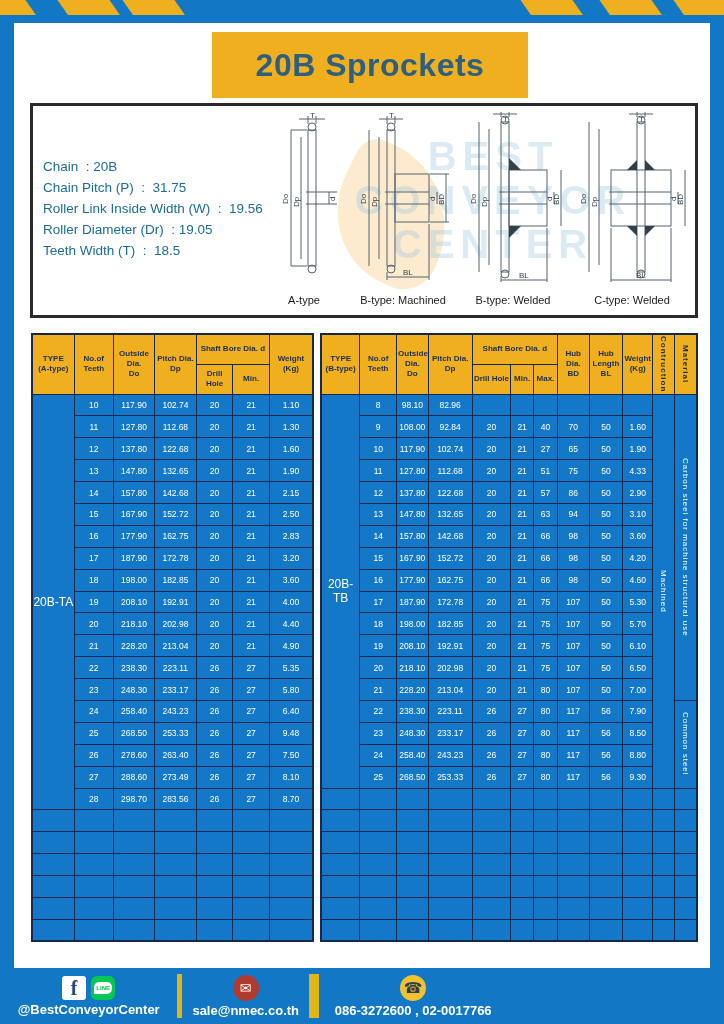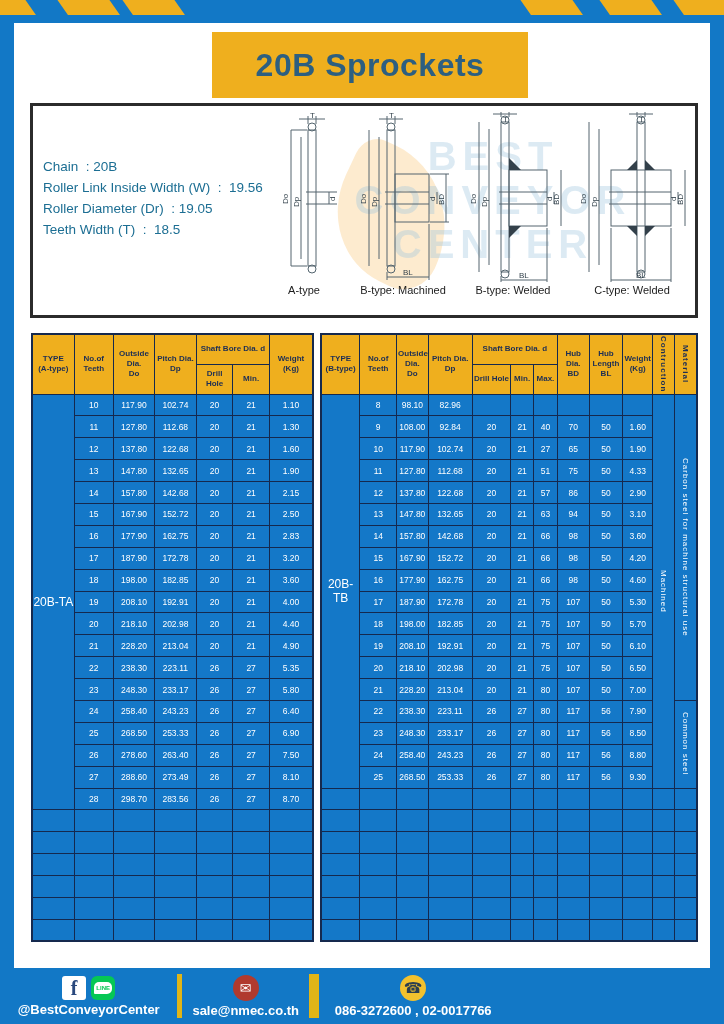--- a/index.html
+++ b/index.html
@@ -30,21 +30,21 @@
     letter-spacing:6px; z-index:0; pointer-events:none;
   }
   .wm-blob {
     position:absolute; left:300px; top:45px; width:120px; height:130px;
     background:#F5A623; opacity:0.22; border-radius:20% 80% 30% 70%; transform:rotate(25deg); z-index:0;
   }
   .specs { position:absolute; left:10px; top:50px; z-index:1; }
   .specs div { font-size:13.5px; font-weight:normal; color:#1C6E93; line-height:21px; white-space:pre; }
   .diag { position:absolute; top:6px; z-index:1; display:flex; flex-direction:column; align-items:center; }
   .diag svg { display:block; }
-  .diag .cap { font-size:11px; color:#1c1c1c; margin-top:0; white-space:nowrap; }
+  .diag .cap { font-size:11px; color:#1c1c1c; margin-top:10px; white-space:nowrap; }
   .diag svg line, .diag svg rect, .diag svg path, .diag svg circle { stroke:#54656f; fill:none; stroke-width:1; }
   .diag svg .weld { fill:#33404a; stroke:none; }
   .diag svg text { fill:#33424c; font-size:8px; stroke:none; font-family:"Liberation Sans",sans-serif; }
   
   table { border-collapse:collapse; table-layout:fixed; position:absolute; top:333px; z-index:1;
           border:2.5px solid #15294E; }
   #tableA { left:31px;  width:283px; }
   #tableB { left:320px; width:378px; }
   th, td { border:1.6px solid #15294E; text-align:center; vertical-align:middle; overflow:hidden; }
   th {
@@ -95,20 +95,21 @@
 <div class="title-box">
   <h1>20B Sprockets</h1>
 </div>
 
 <div class="panel">
   <div class="wm-blob"></div>
   <div class="watermark">BEST CONVEYOR CENTER</div>
 
   <div class="specs">
     <div>Chain  : 20B</div>
+    <div>Chain Pitch (P)  :  31.75</div>
     <div>Roller Link Inside Width (W)  :  19.56</div>
     <div>Roller Diameter (Dr)  : 19.05</div>
     <div>Teeth Width (T)  :  18.5</div>
   </div>
 
   <div class="diag" style="left:228px; width:86px;">
     <svg width="86" height="172" viewBox="0 0 86 172">
       <rect x="47" y="18" width="8" height="136"></rect>
       <circle cx="51" cy="15" r="4"></circle>
         <circle cx="51" cy="157" r="4"></circle>
@@ -376,21 +377,21 @@
         <td>26</td>
         <td>27</td>
         <td>6.40</td>
       </tr>
       <tr>
         <td>25</td>
         <td>268.50</td>
         <td>253.33</td>
         <td>26</td>
         <td>27</td>
-        <td>6.90</td>
+        <td>9.48</td>
       </tr>
       <tr>
         <td>26</td>
         <td>278.60</td>
         <td>263.40</td>
         <td>26</td>
         <td>27</td>
         <td>7.50</td>
       </tr>
       <tr>

